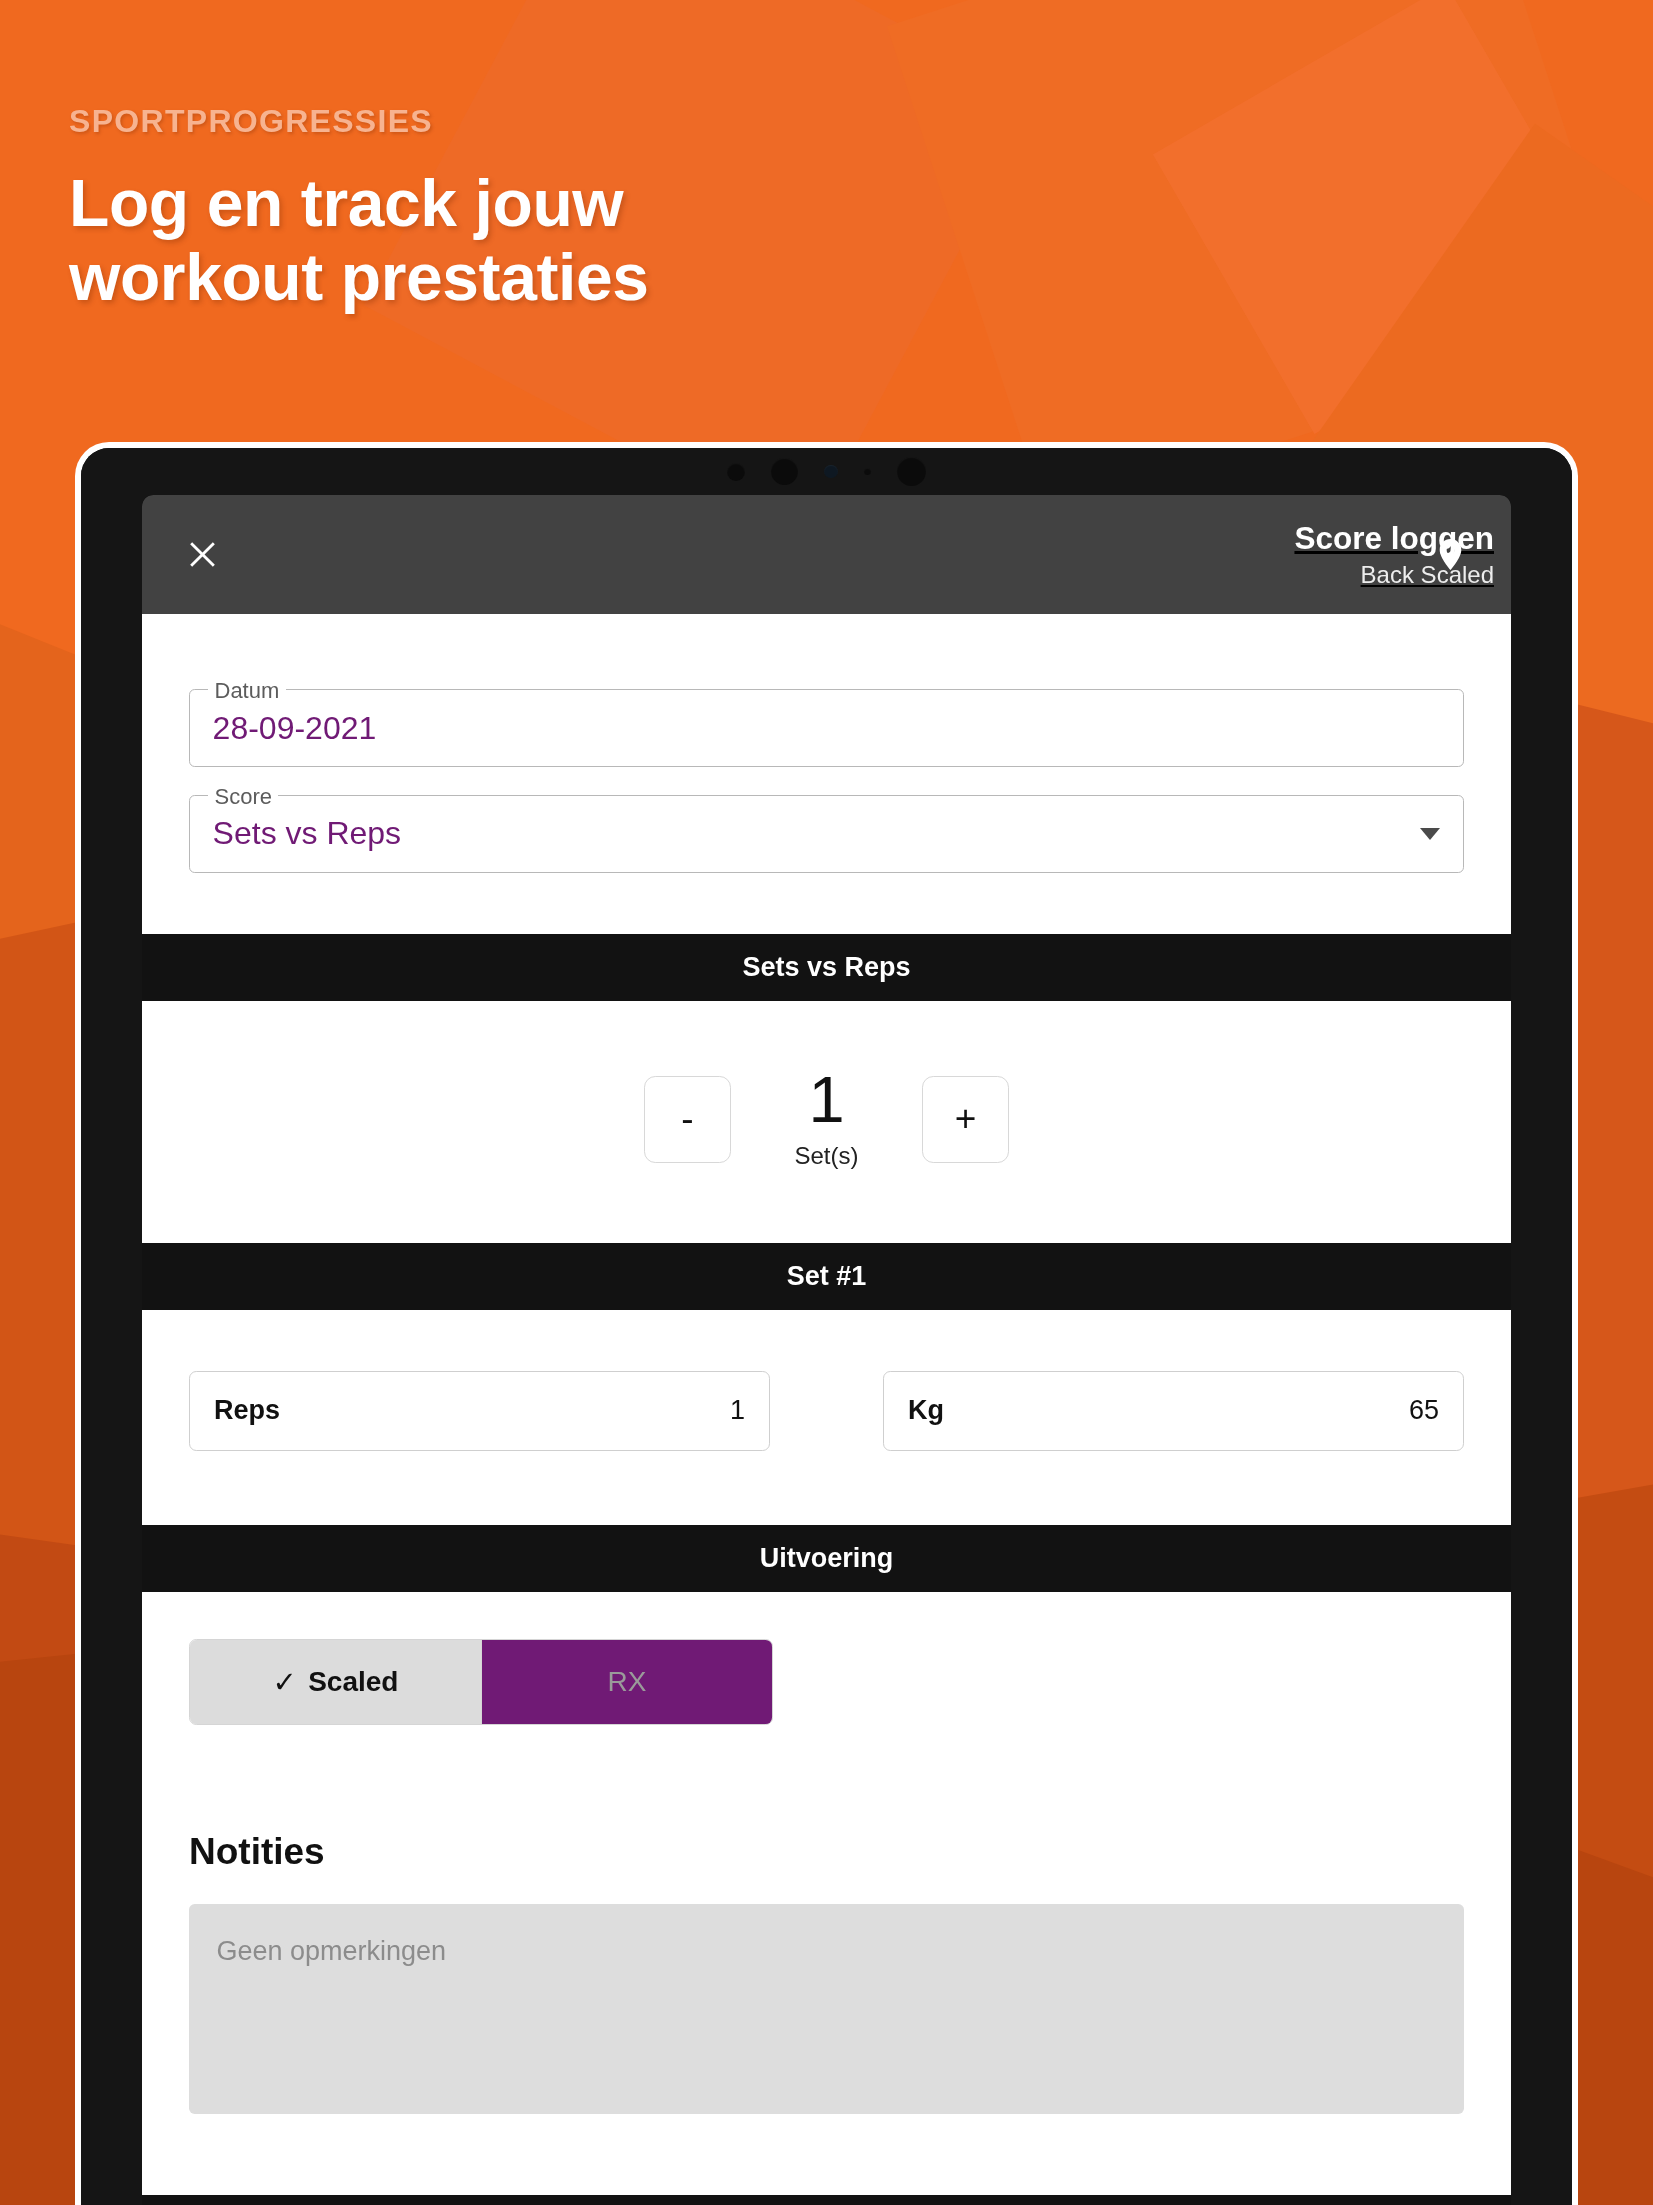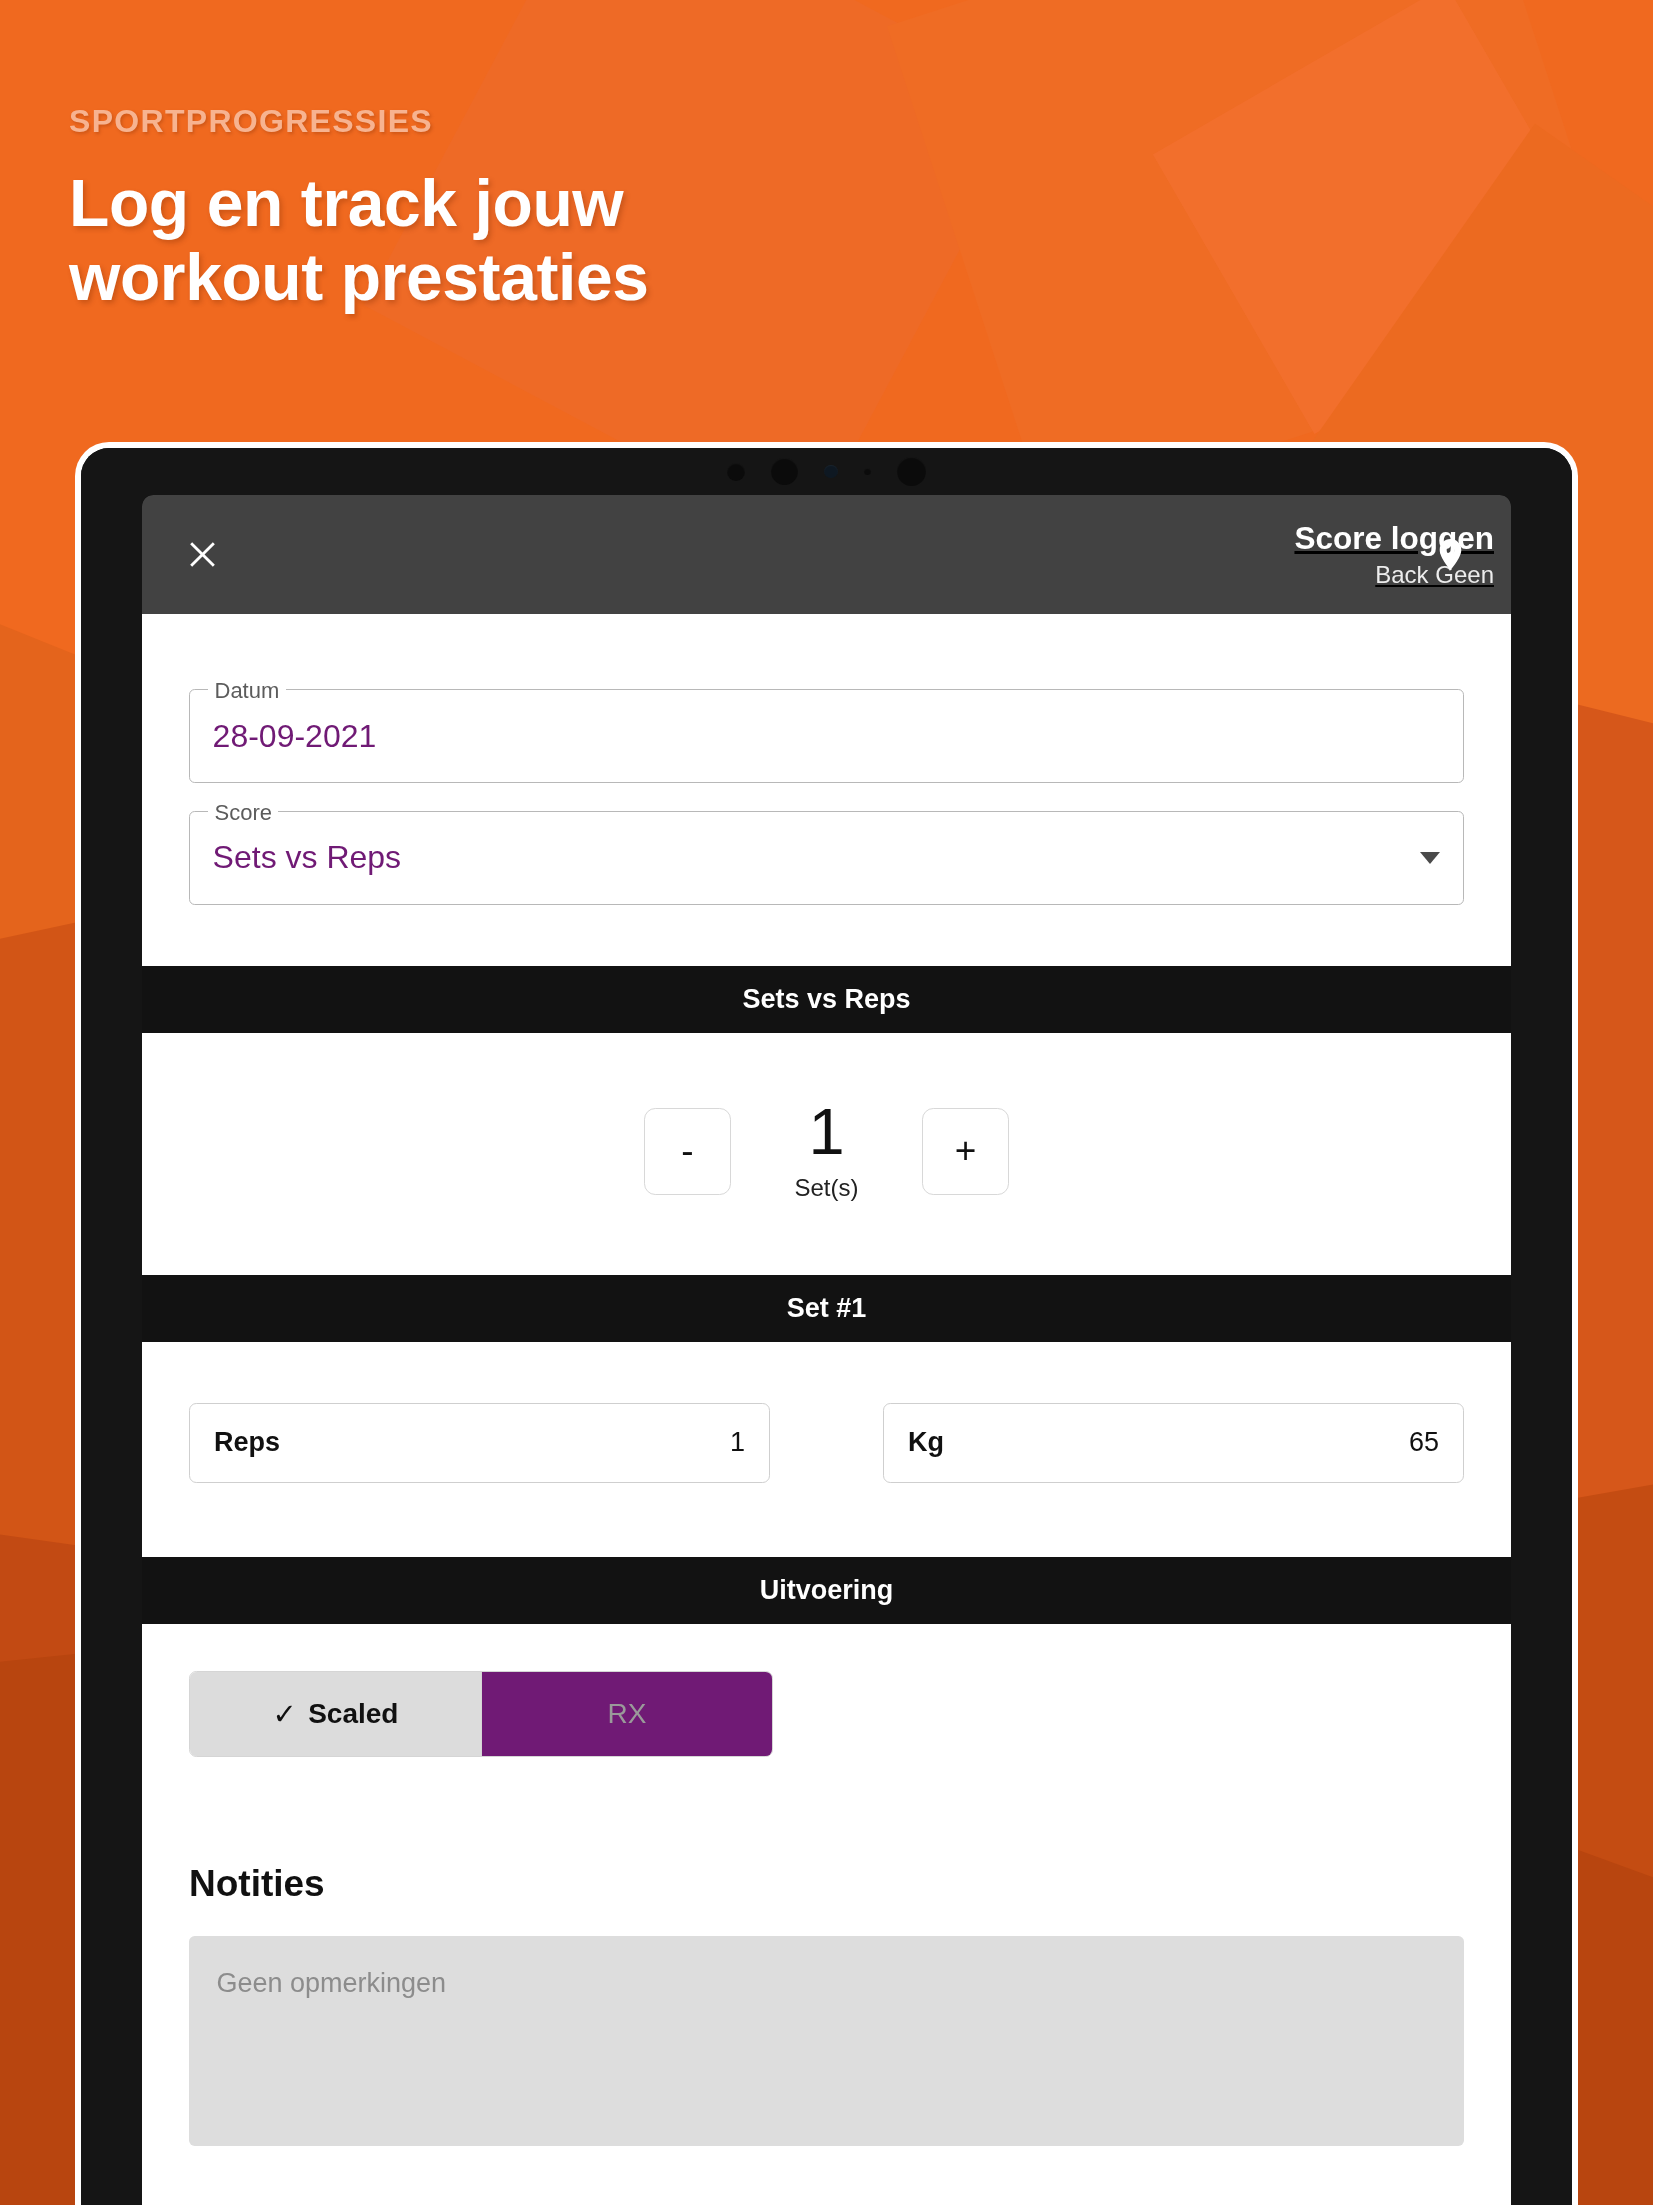--- a/index.html
+++ b/index.html
@@ -147,21 +147,21 @@
     background: #FFFFFF;
     padding: 0 47px;
   }
   .panel.form { padding-top: 48px; padding-bottom: 61px; }
 
   
   .field {
     position: relative;
     border: 0.8px solid #B8B8B8;
     border-radius: 5.7px;
-    height: 94px;
+    height: 78px;
     display: flex;
     align-items: center;
     padding: 0 22.6px;
     margin-top: 27.4px;
     background: #fff;
   }
   .field .legend {
     position: absolute;
     top: -12px;
     left: 18px;
@@ -313,21 +313,21 @@
   <div class="screen">
 
     <div class="appbar">
       <div class="icon-btn">
         <svg width="37" height="37" viewBox="0 0 24 24" aria-hidden="true">
           <path d="M5.3 4 4 5.3 10.7 12 4 18.7 5.3 20 12 13.3 18.7 20 20 18.7 13.3 12 20 5.3 18.7 4 12 10.7z" fill="#fff"></path>
         </svg>
       </div>
       <div class="appbar-title-wrap">
         <div class="appbar-title">Score loggen</div>
-        <div class="appbar-sub">Back Geen</div>
+        <div class="appbar-sub">Back Scaled</div>
       </div>
       <div class="icon-btn right">
         <svg width="37" height="37" viewBox="0 0 24 24" aria-hidden="true">
           <path d="M12 2C8.1 2 5 5.1 5 9c0 5.2 7 13 7 13s7-7.8 7-13c0-3.9-3.1-7-7-7zm0 9.5A2.5 2.5 0 1 1 12 6.5a2.5 2.5 0 0 1 0 5z" fill="#fff"></path>
         </svg>
       </div>
     </div>
 
     <div class="panel form">
 

